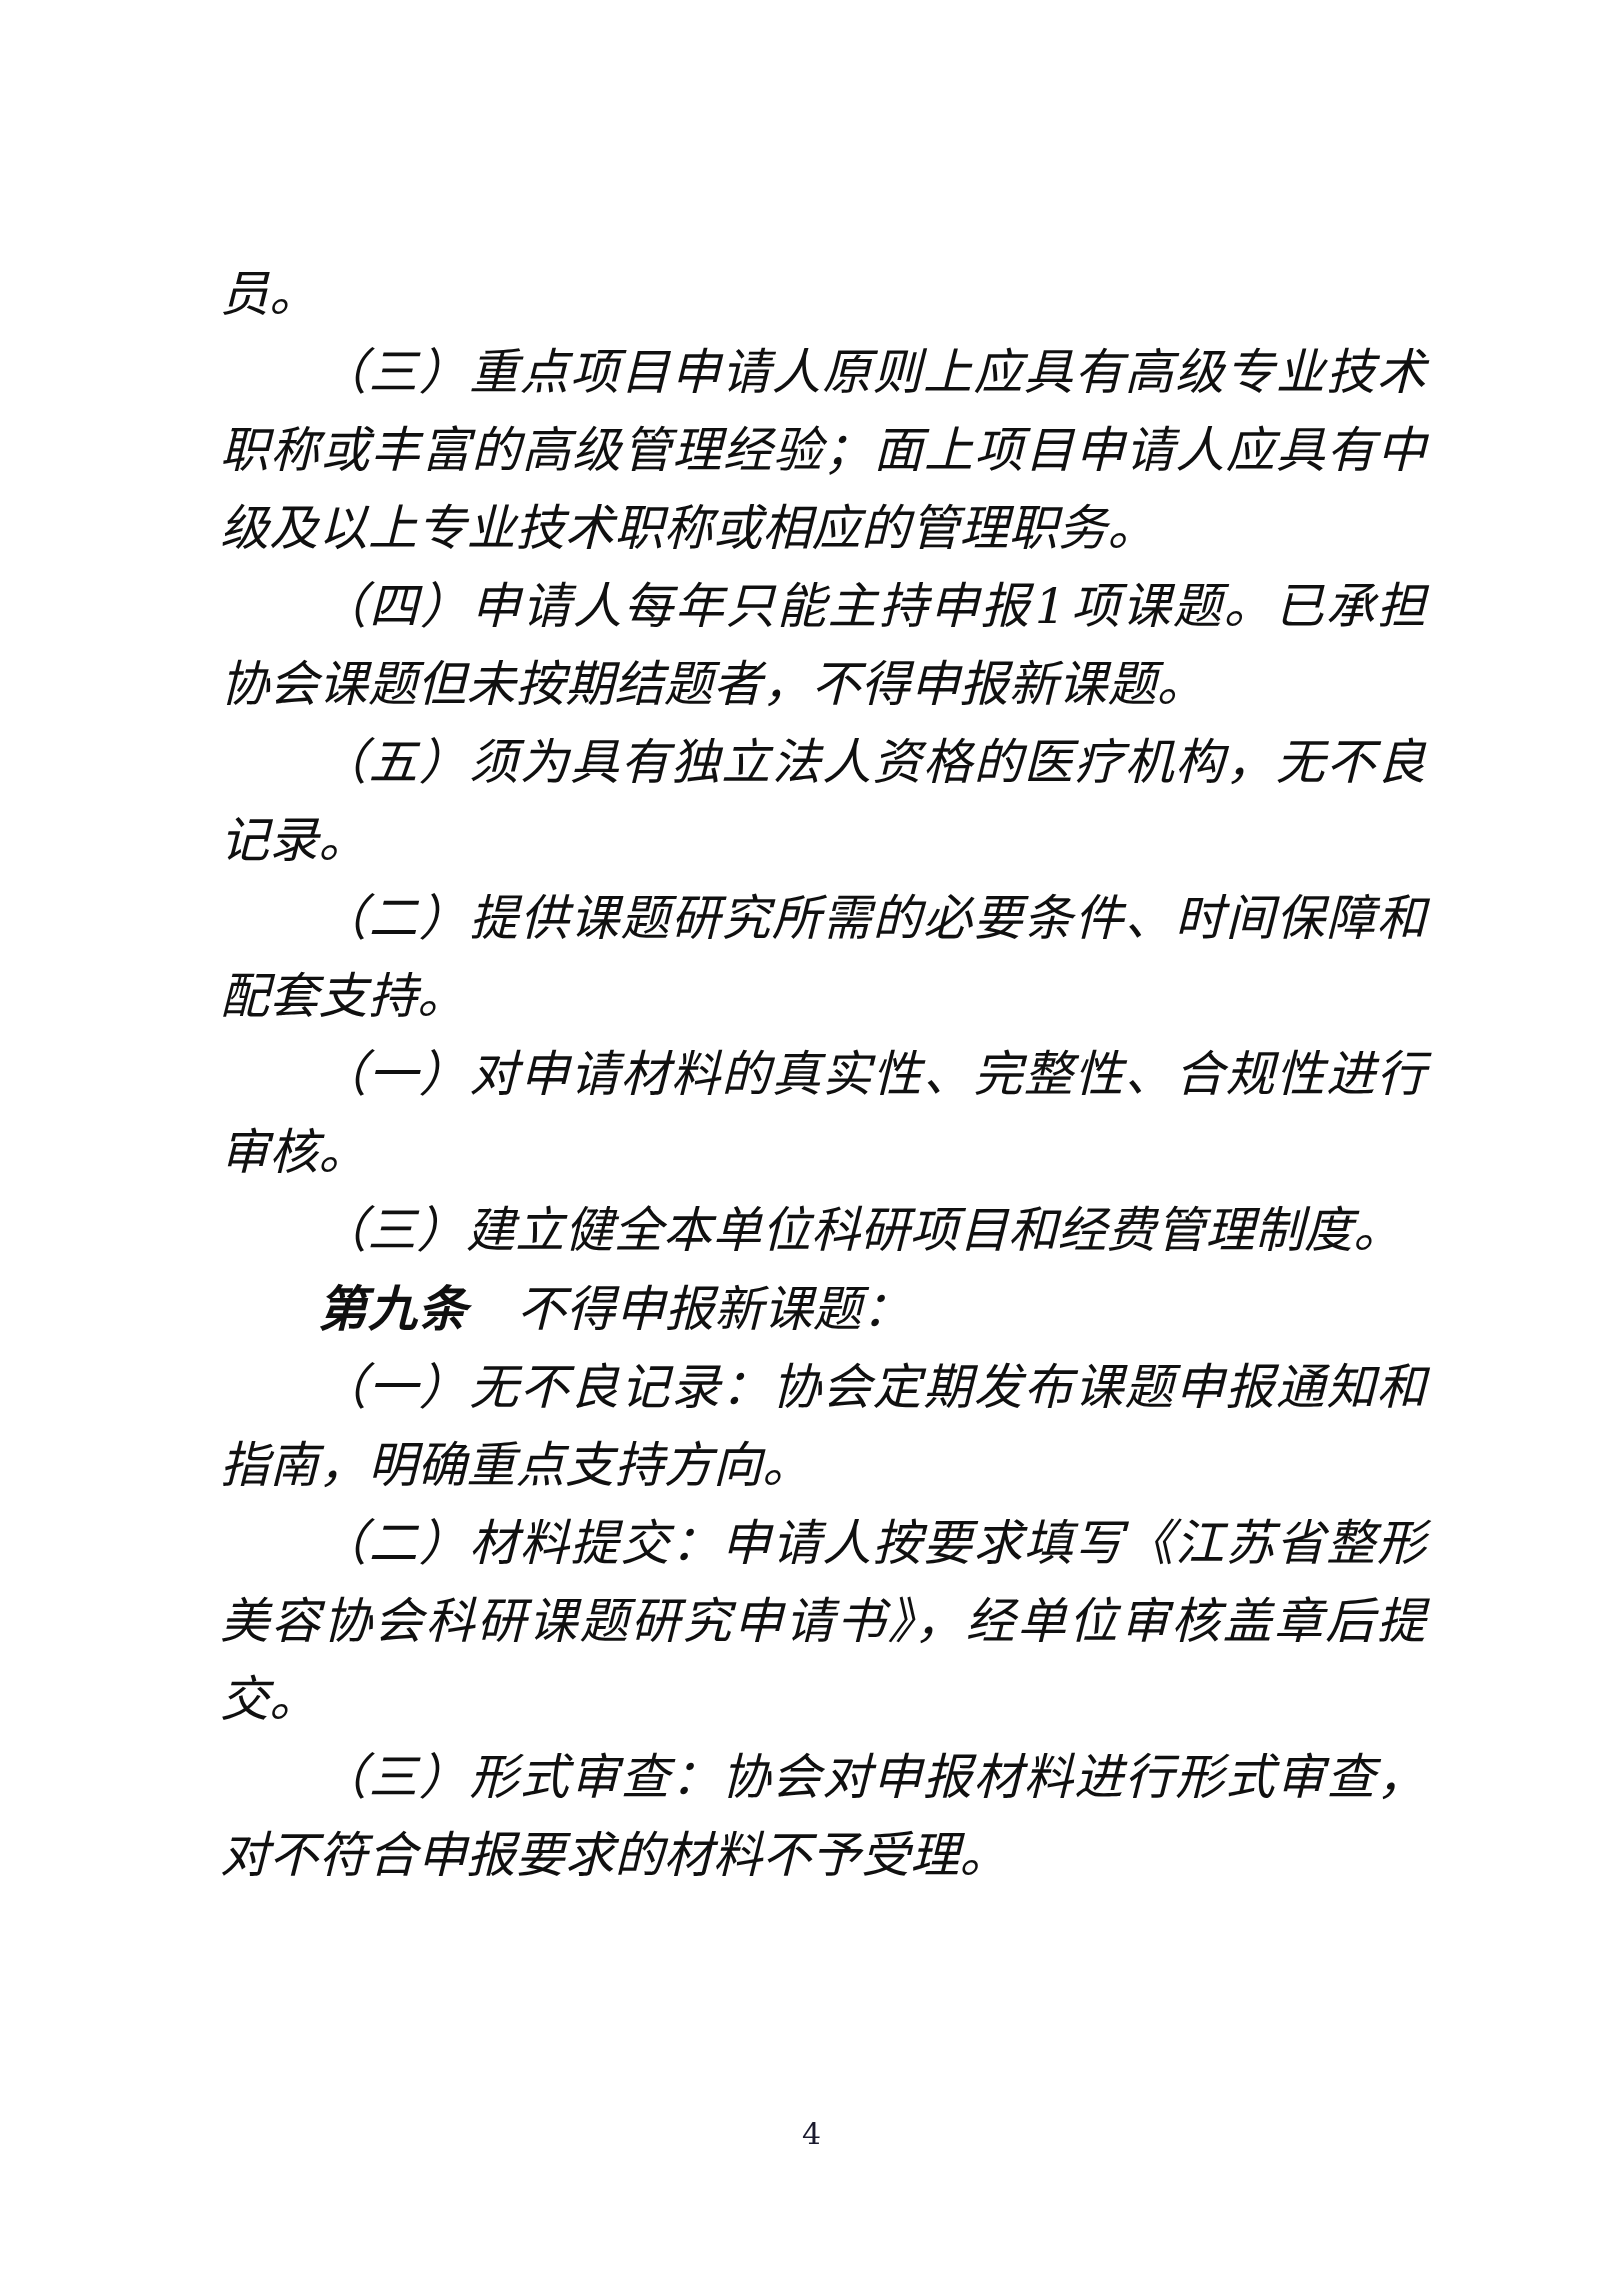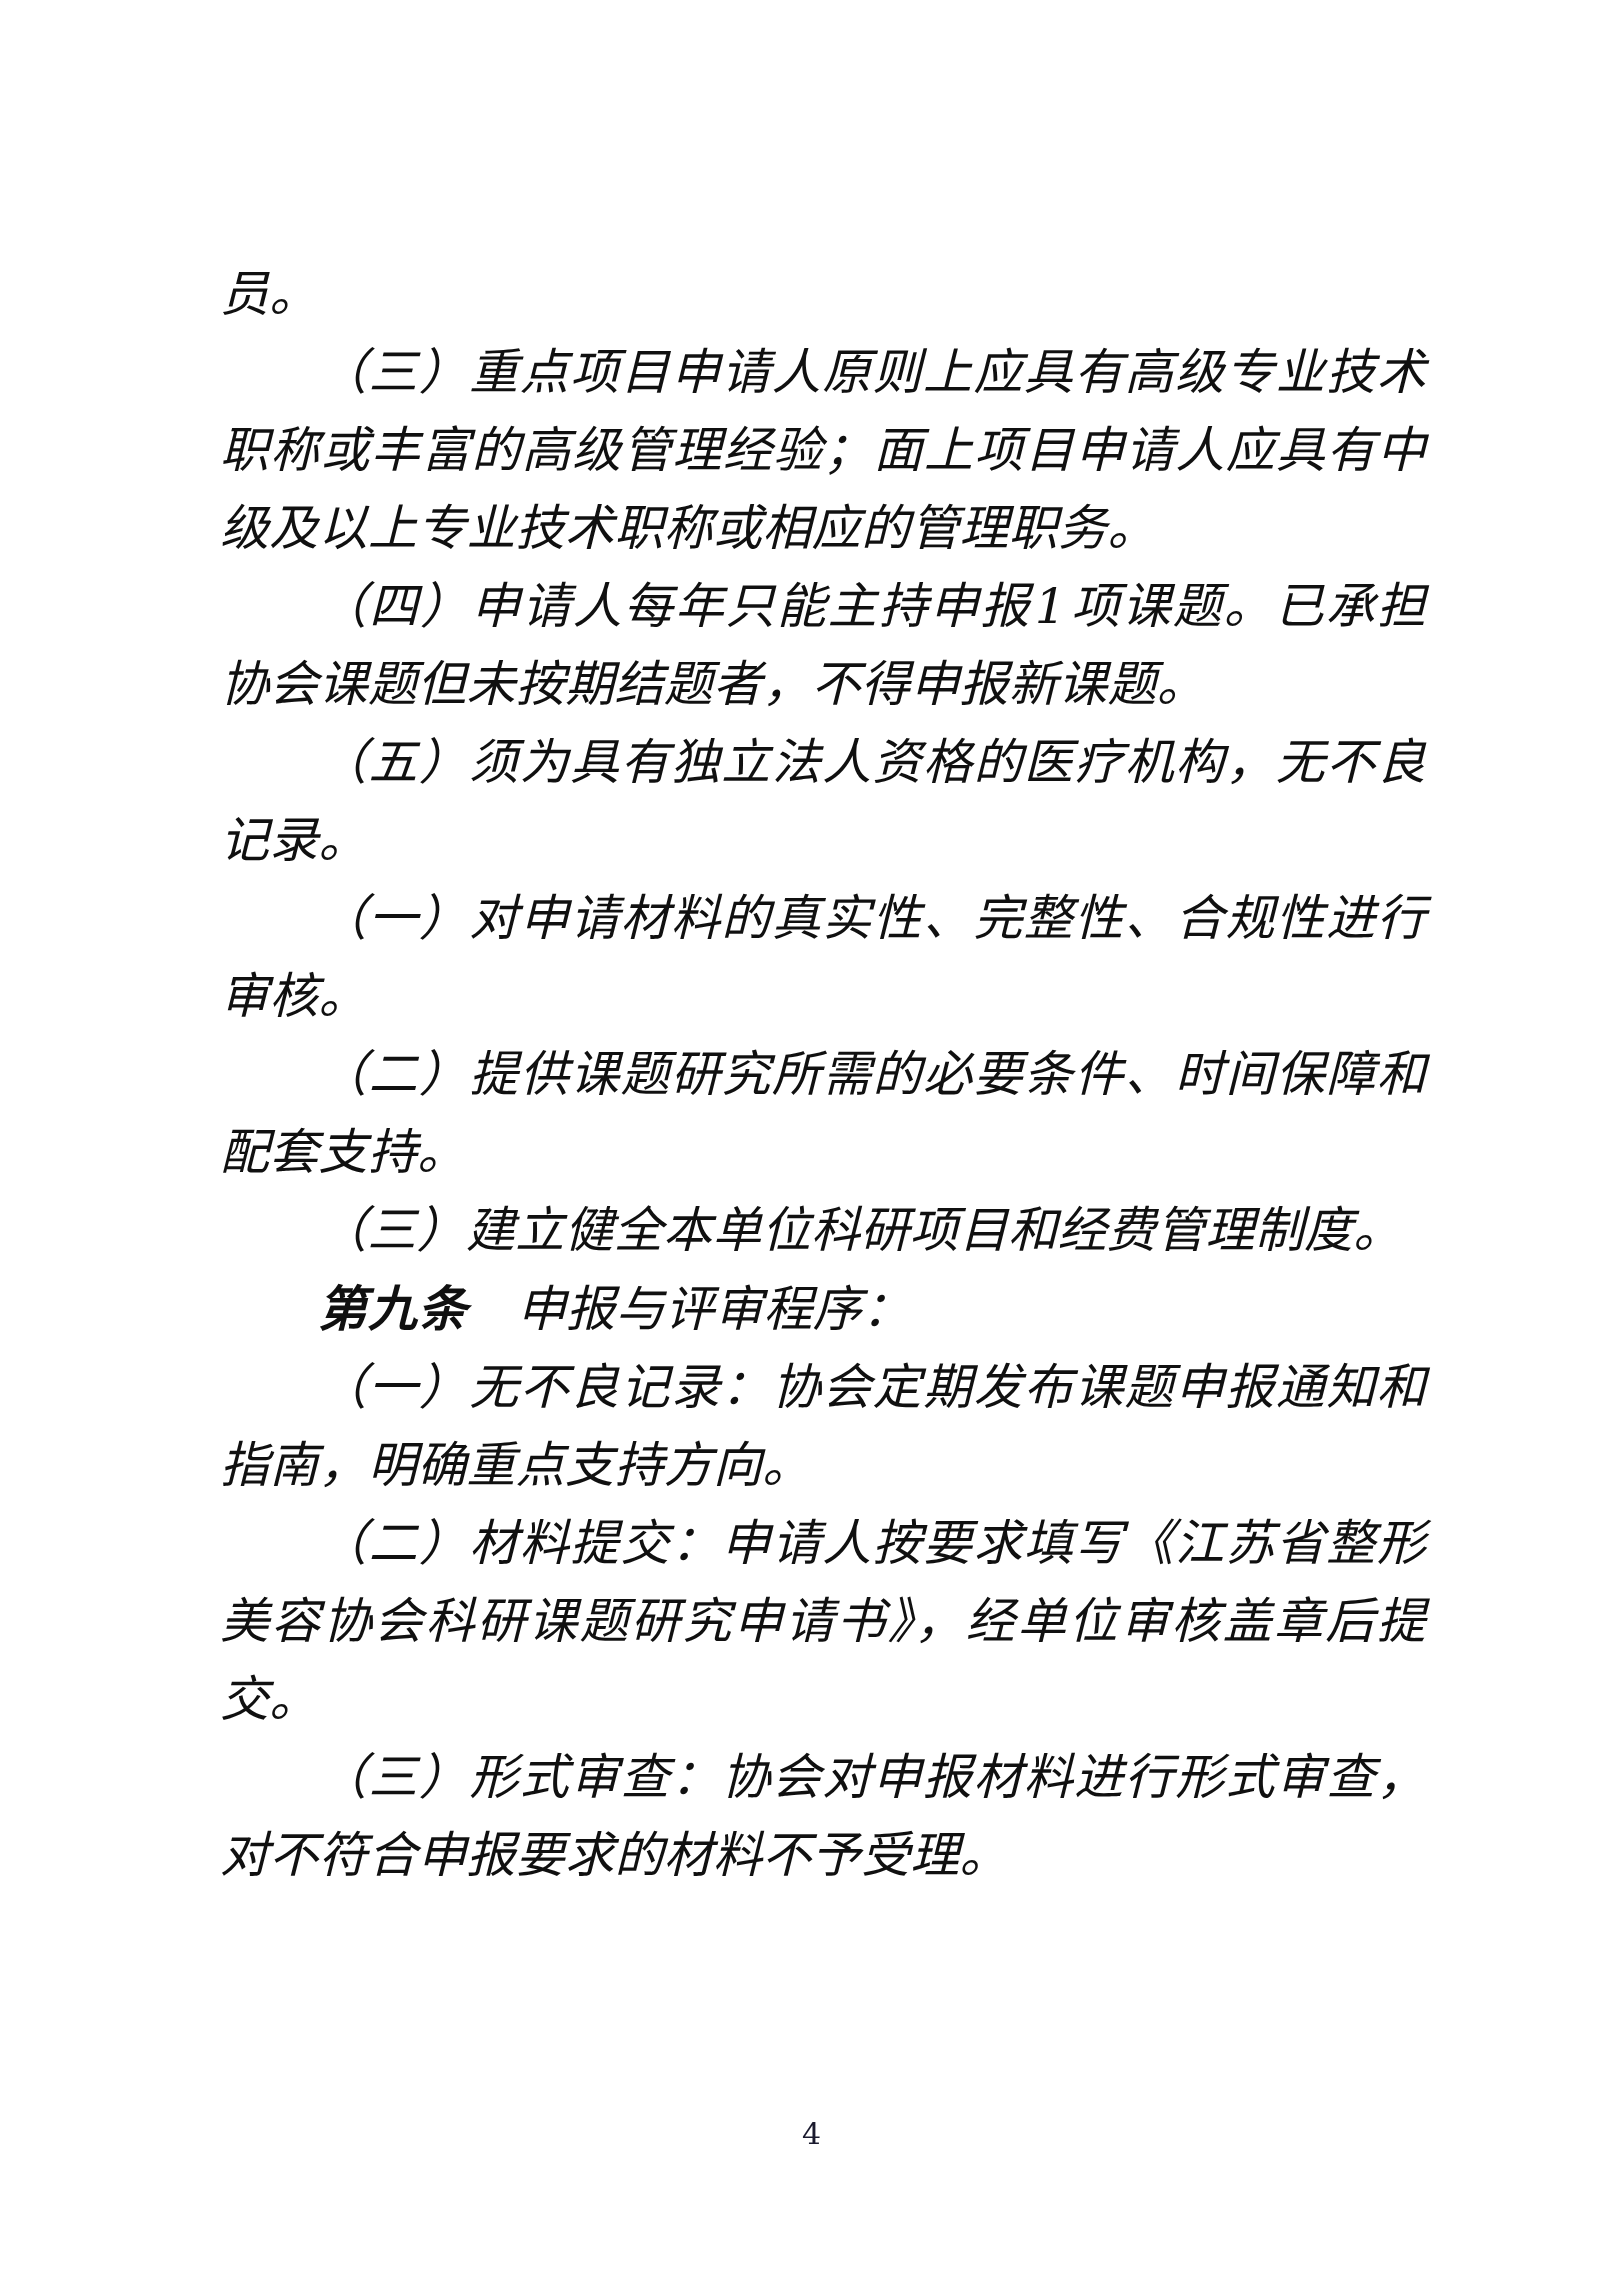--- a/index.html
+++ b/index.html
@@ -96,27 +96,27 @@
     <p class="para cont gap-0">员。</p>
 
 
     <p class="para indent">（三）重点项目申请人原则上应具有高级专业技术职称或丰富的高级管理经验；面上项目申请人应具有中级及以上专业技术职称或相应的管理职务。</p>
 
     <p class="para indent"><span>（四）申请人每年只能主持申报</span><span class="num">1</span><span>项课题。已承担协会课题但未按期结题者，不得申报新课题。</span></p>
 
     <p class="para indent">（五）须为具有独立法人资格的医疗机构，无不良记录。</p>
 
 
+    <p class="para indent">（二）提供课题研究所需的必要条件、时间保障和配套支持。</p>
+
     <p class="para indent">（一）对申请材料的真实性、完整性、合规性进行审核。</p>
-
-    <p class="para indent">（二）提供课题研究所需的必要条件、时间保障和配套支持。</p>
 
     <p class="para indent">（三）建立健全本单位科研项目和经费管理制度。</p>
 
-    <p class="para article"><span class="article-label">第九条</span><span class="article-gap"></span><span>申报与评审程序：</span></p>
+    <p class="para article"><span class="article-label">第九条</span><span class="article-gap"></span><span>不得申报新课题：</span></p>
 
     <p class="para indent">（一）无不良记录：协会定期发布课题申报通知和指南，明确重点支持方向。</p>
 
     <p class="para indent">（二）材料提交：申请人按要求填写《江苏省整形美容协会科研课题研究申请书》，经单位审核盖章后提交。</p>
 
     <p class="para indent">（三）形式审查：协会对申报材料进行形式审查，对不符合申报要求的材料不予受理。</p>
 
   </div>
 
   <div class="page-number">4</div>

